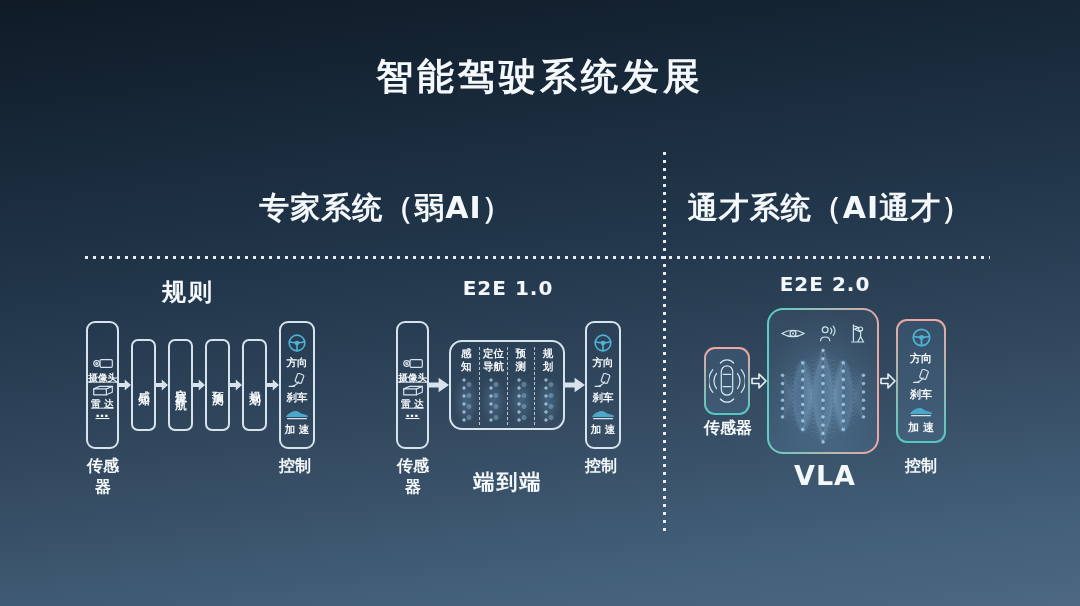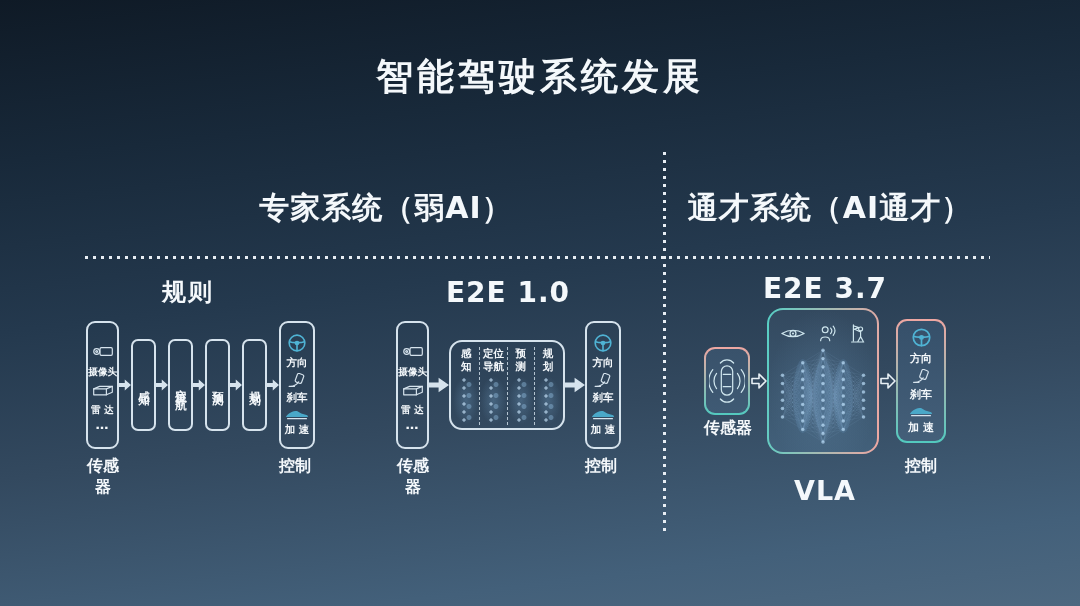--- a/index.html
+++ b/index.html
@@ -18,28 +18,28 @@
     background:repeating-linear-gradient(180deg,#e8eef4 0 3px,transparent 3px 8px);}
   .div-h{position:absolute; left:85px; top:256px; width:905px; height:3px;
     background:repeating-linear-gradient(90deg,#e8eef4 0 3px,transparent 3px 8px);}
 
   .diagram{position:absolute;}
   #d-rules{left:86px; top:276px; width:204px; height:228px;}
   #d-e2e1{left:396px; top:276px; width:224px; height:228px;}
   #d-e2e2{left:704px; top:272px; width:242px; height:238px;}
   .d-header{position:absolute; top:0; left:0; width:100%; text-align:center;
     font-weight:bold; font-size:24px; letter-spacing:2px;}
-  .d-header.latin{font-size:28px; letter-spacing:1px;}
+  .d-header.latin{font-size:20px; letter-spacing:1px;}
   .d-row{position:absolute; top:44px; left:0; right:0; height:130px;
     display:flex; align-items:center; justify-content:space-between;}
   #d-e2e2 .d-row{top:36px; height:146px;}
 
   .wbox{border:2px solid #d6e3ed; border-radius:9px; box-sizing:border-box; flex-shrink:0;
     display:flex; flex-direction:column; align-items:center; justify-content:center;}
-  .sensorbox{width:33px; height:128px; gap:6px; font-size:10.5px; font-weight:bold;}
+  .sensorbox{width:33px; height:128px; font-size:10.5px; font-weight:bold;text-decoration:underline;}
   .sensorbox .tiny{letter-spacing:0; white-space:nowrap; transform:scale(.92);}
   .dots3{font-size:13px; font-weight:bold; letter-spacing:1px; line-height:4px;}
   .stagebox{width:25px; height:92px; border-radius:7px;
     writing-mode:vertical-rl; text-orientation:upright;
     font-size:11.5px; font-weight:bold; letter-spacing:3px; justify-content:center;}
   .ctrlbox{width:36px; height:128px; gap:3px; font-size:10.5px; font-weight:bold;}
   .arr{flex-shrink:0; width:12px; height:13px; background:#d6e3ed;
     clip-path:polygon(0 35%,48% 35%,48% 8%,100% 50%,48% 92%,48% 65%,0 65%);}
   .arr.big{width:20px; height:17px;}
 
@@ -77,21 +77,21 @@
   .netwrap{flex:1; width:100%;}
 
   .boxlabel{position:absolute; font-size:16px; font-weight:bold; text-align:center;}
   #d-rules .lb-sensor,#d-e2e1 .lb-sensor{top:180px; left:-6px; width:46px;}
   #d-rules .lb-ctrl{top:180px; left:184px; width:50px;}
   #d-e2e1 .lb-ctrl{top:180px; left:180px; width:50px;}
   #d-e2e2 .lb-sensor{top:146px; left:-4px; width:56px;}
   #d-e2e2 .lb-ctrl{top:184px; left:187px; width:60px;}
   .caption{position:absolute; top:192px; left:0; width:100%; text-align:center;
     font-size:21px; font-weight:bold; letter-spacing:2px;}
-  #d-e2e2 .caption{top:203px; display:flex; align-items:baseline; justify-content:center; gap:6px;}
+  #d-e2e2 .caption{top:188px; display:flex; align-items:baseline; justify-content:center; gap:6px;}
   .vla-main{font-size:27px; font-weight:bold; letter-spacing:1px;}
   .vla-sub{font-size:13.5px; font-weight:bold; letter-spacing:0;}
 
   svg.ic{display:block;}
   .ln{fill:none; stroke:#d6e3ed; stroke-width:1.4; stroke-linecap:round; stroke-linejoin:round;}
   .ln2{fill:none; stroke:#cfe6ee; stroke-width:1.3; stroke-linecap:round; stroke-linejoin:round;}
   .tealln{fill:none; stroke:#4fb3d4; stroke-width:1.8; stroke-linecap:round;}
   .tealfill{fill:#4aa8c8;}
   .holo{fill:none; stroke:#e8f0f5; stroke-width:1.6; stroke-linejoin:round;}
 </style>
@@ -207,24 +207,25 @@
         <span>刹车</span>
         <svg class="ic" width="24" height="12" viewBox="0 0 28 14">
           <path class="tealfill" d="M1,10.5 C4,5.5 9,3.5 14,3.5 L19,6.5 26,8.5 27,10.5 Z"></path>
           <path class="ln" d="M3,12.5 H25"></path>
         </svg>
         <span>加 速</span>
       </div>
     </div>
     <div class="boxlabel lb-sensor">传感器</div>
     <div class="boxlabel lb-ctrl">控制</div>
+    <div class="caption">端到端</div>
   </div>
 
   <div class="diagram" id="d-e2e2">
-    <div class="d-header latin">E2E 3.7</div>
+    <div class="d-header latin">E2E 2.0</div>
     <div class="d-row">
       <div class="gbox gsensor">
         <svg class="ic" width="36" height="52" viewBox="0 0 38 52">
           <rect class="ln2" x="13" y="10" width="12" height="31" rx="6"></rect>
           <path class="ln2" d="M15,19 H23 M15,32 H23"></path>
           <path class="ln2" d="M12,7 a9,9 0 0 1 14,0"></path>
           <path class="ln2" d="M12,45 a9,9 0 0 0 14,0"></path>
           <path class="ln2" d="M8,18 a13,13 0 0 0 0,16"></path>
           <path class="ln2" d="M4,14 a19,19 0 0 0 0,24"></path>
           <path class="ln2" d="M30,18 a13,13 0 0 1 0,16"></path>

